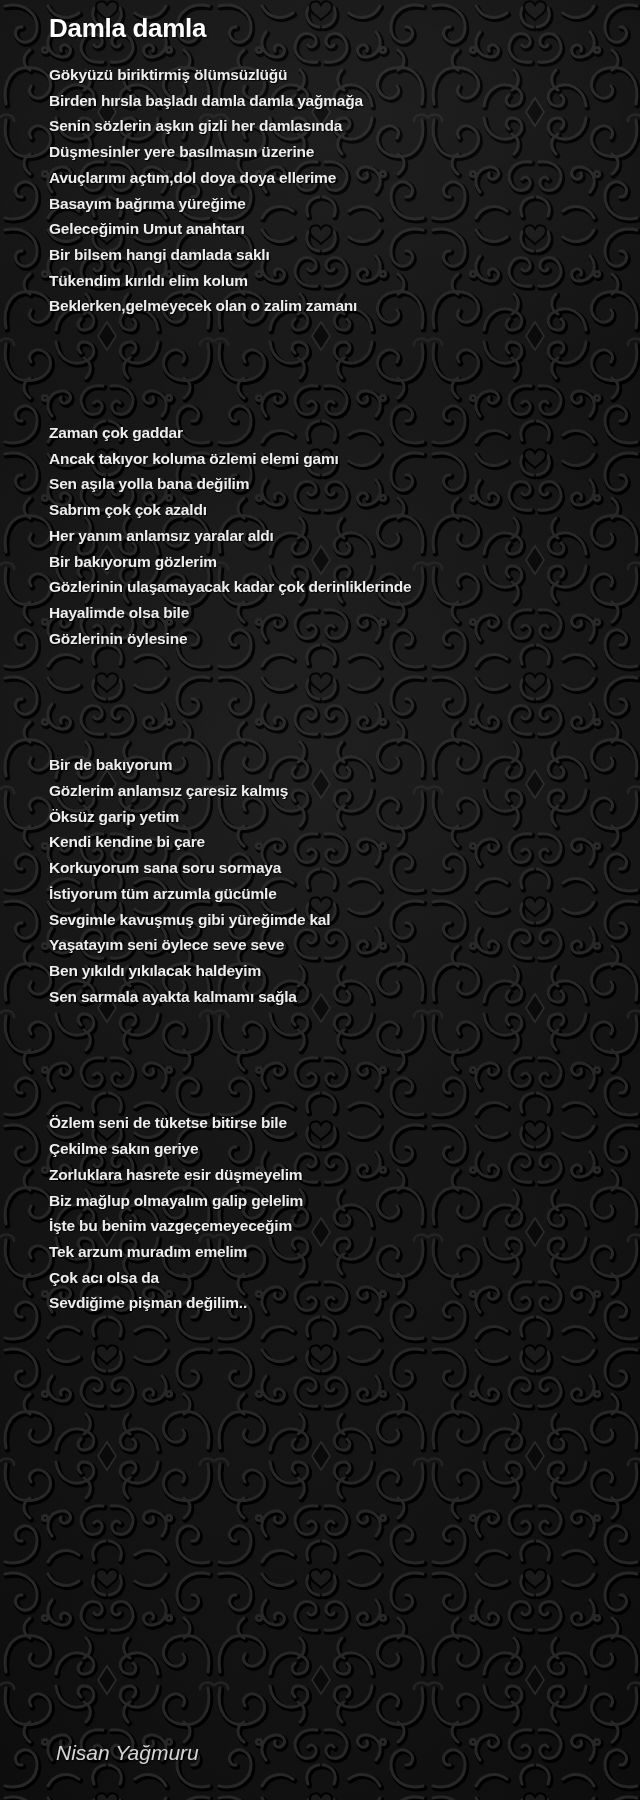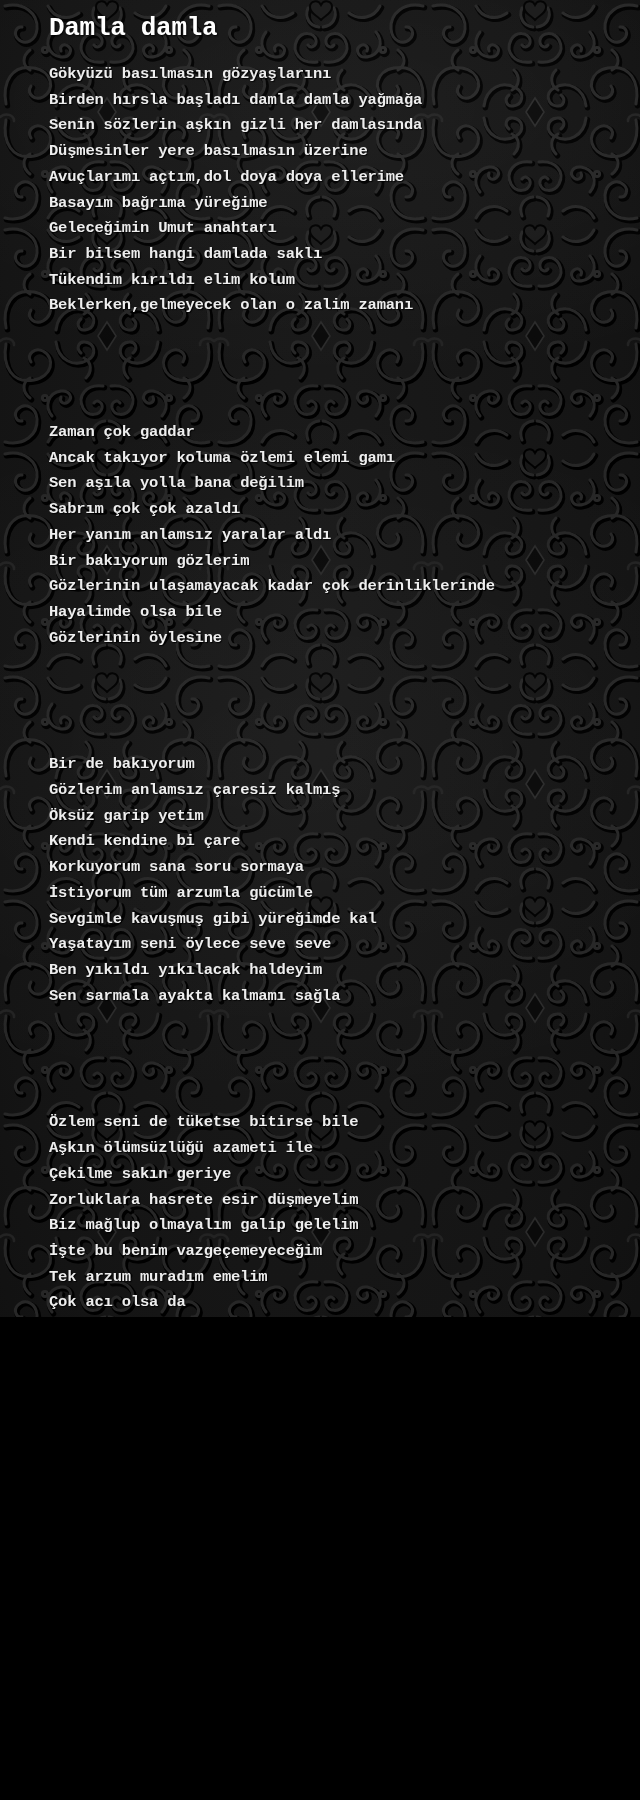--- a/index.html
+++ b/index.html
@@ -3,24 +3,24 @@
 <meta charset="utf-8">
 <style>
   html, body {
     margin: 0;
     padding: 0;
     background: #000;
   }
   .page {
     position: relative;
     width: 640px;
-    height: 1317px;
+    height: 1800px;
     overflow: hidden;
     background: #a16207;
-    font-family: Liberation Mono, monospace;
+    font-family: Liberation Sans, sans-serif;
   }
   .bg-svg {
     position: absolute;
     top: 0; left: 0;
     width: 640px;
     height: 1800px;
     display: block;
   }
   .vignette {
     position: absolute;
@@ -124,21 +124,21 @@
     <rect width="640" height="1800" fill="url(#sheen)"></rect>
     <rect width="640" height="1800" fill="url(#damask)"></rect>
   </svg>
 
   <div class="vignette"></div>
 
   <div class="content">
     <h1 class="poem-title">Damla damla</h1>
     <div class="poem-body">
         <div class="stanza">
-          <div class="line">Gökyüzü basılmasın gözyaşlarını</div>
+          <div class="line">Gökyüzü biriktirmiş ölümsüzlüğü</div>
           <div class="line">Birden hırsla başladı damla damla yağmağa</div>
           <div class="line">Senin sözlerin aşkın gizli her damlasında</div>
           <div class="line">Düşmesinler yere basılmasın üzerine</div>
           <div class="line">Avuçlarımı açtım,dol doya doya ellerime</div>
           <div class="line">Basayım bağrıma yüreğime</div>
           <div class="line">Geleceğimin Umut anahtarı</div>
           <div class="line">Bir bilsem hangi damlada saklı</div>
           <div class="line">Tükendim kırıldı elim kolum</div>
           <div class="line">Beklerken,gelmeyecek olan o zalim zamanı</div>
         </div>
@@ -160,21 +160,20 @@
           <div class="line">Kendi kendine bi çare</div>
           <div class="line">Korkuyorum sana soru sormaya</div>
           <div class="line">İstiyorum tüm arzumla gücümle</div>
           <div class="line">Sevgimle kavuşmuş gibi yüreğimde kal</div>
           <div class="line">Yaşatayım seni öylece seve seve</div>
           <div class="line">Ben yıkıldı yıkılacak haldeyim</div>
           <div class="line">Sen sarmala ayakta kalmamı sağla</div>
         </div>
         <div class="stanza">
           <div class="line">Özlem seni de tüketse bitirse bile</div>
-          <div class="line">Aşkın ölümsüzlüğü azameti ile</div>
           <div class="line">Çekilme sakın geriye</div>
           <div class="line">Zorluklara hasrete esir düşmeyelim</div>
           <div class="line">Biz mağlup olmayalım galip gelelim</div>
           <div class="line">İşte bu benim vazgeçemeyeceğim</div>
           <div class="line">Tek arzum muradım emelim</div>
           <div class="line">Çok acı olsa da</div>
           <div class="line">Sevdiğime pişman değilim..</div>
         </div>
       </div>
     <div class="poem-author">Nisan Yağmuru</div>

